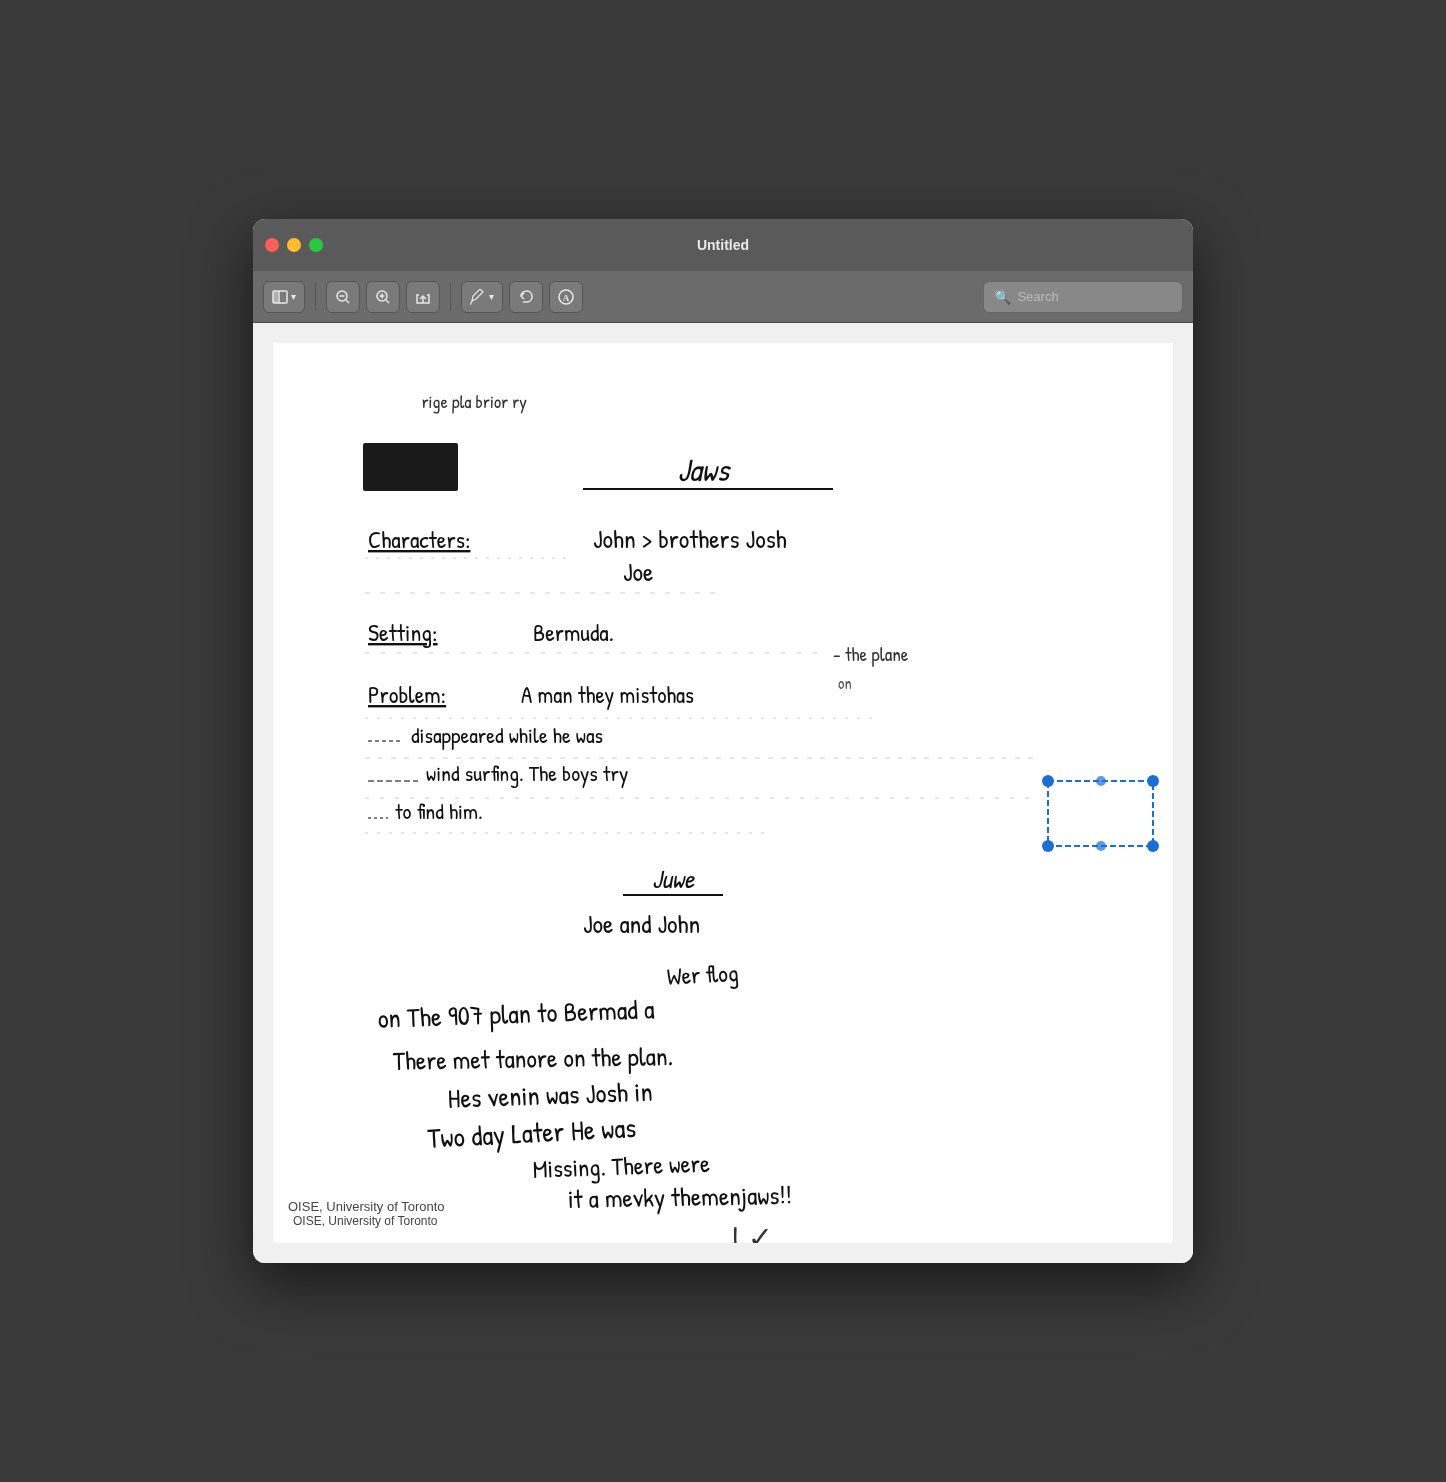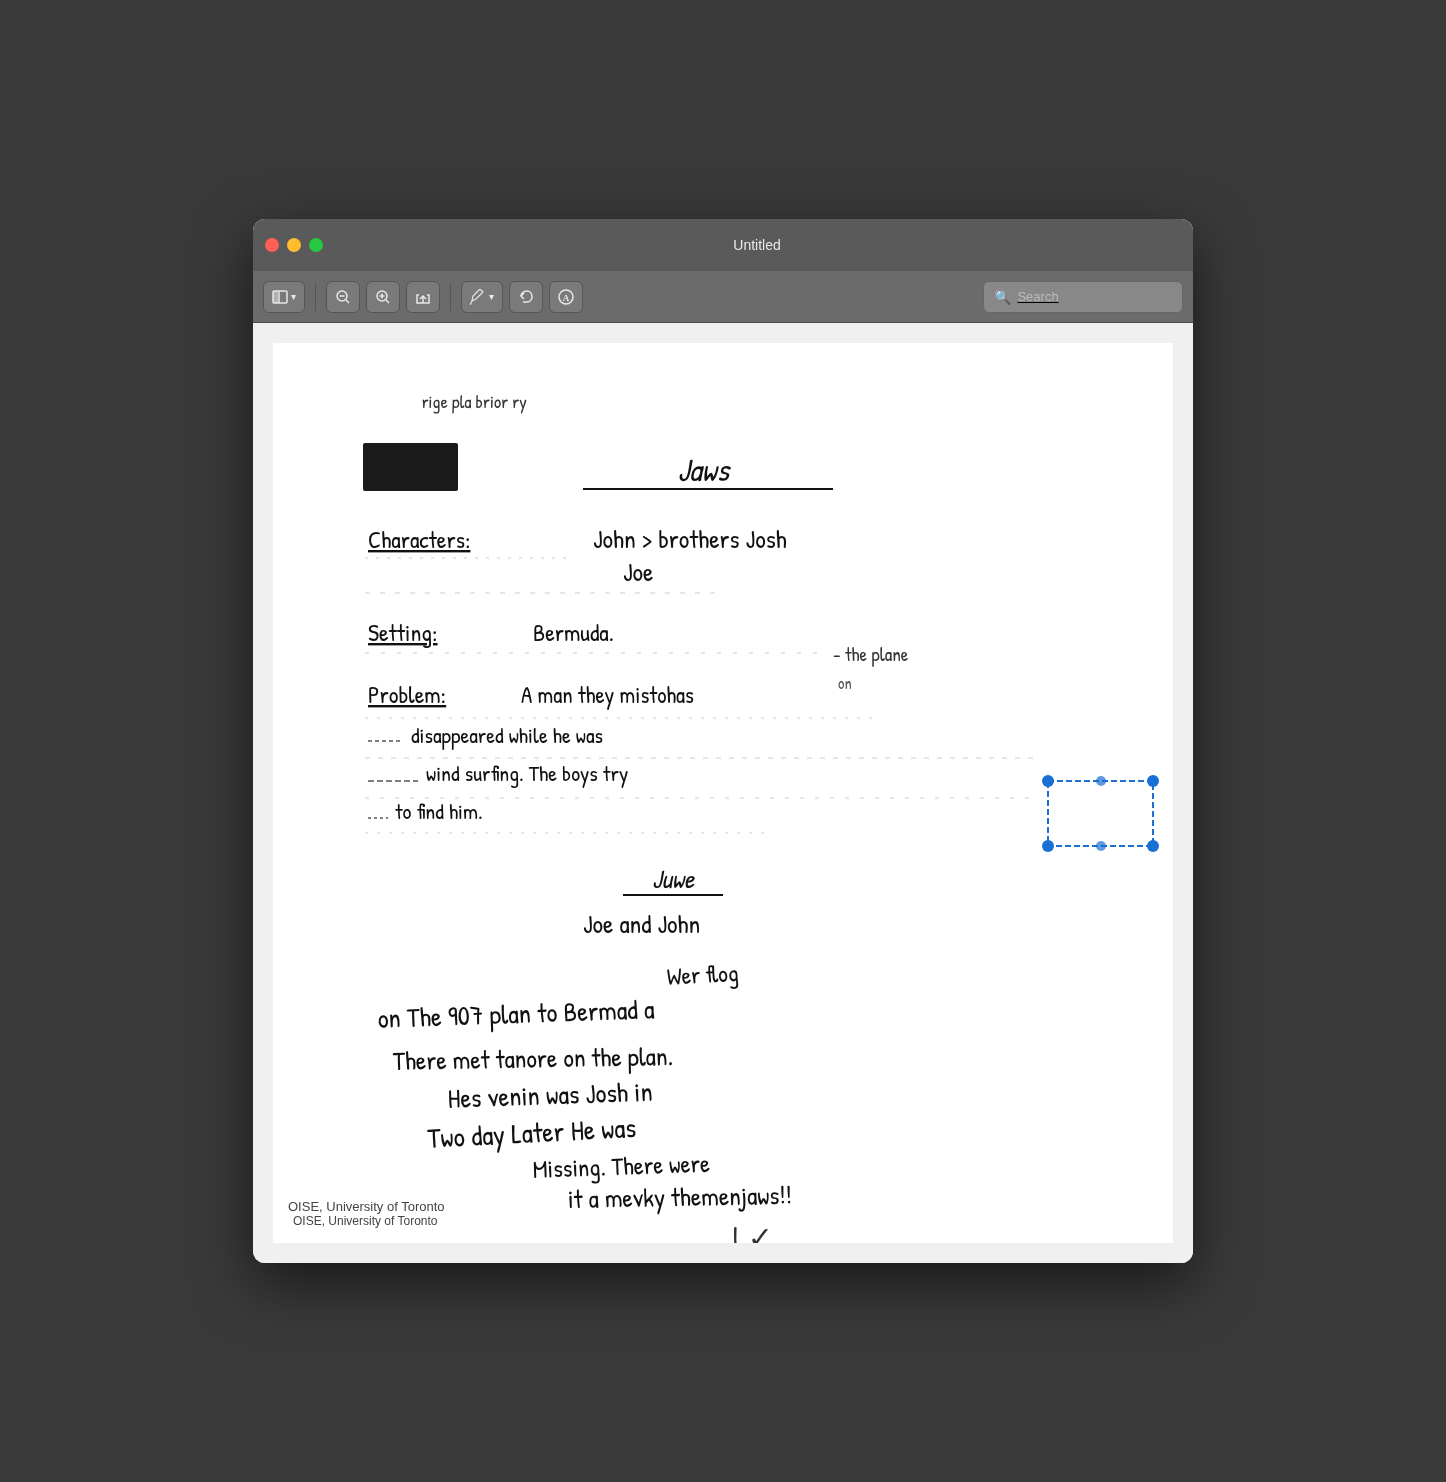--- a/index.html
+++ b/index.html
@@ -49,22 +49,21 @@
     .traffic-light-close { background: #ff5f57; }
     .traffic-light-minimize { background: #febc2e; }
     .traffic-light-maximize { background: #28c840; }
 
     .window-title {
       position: absolute;
       left: 50%;
       transform: translateX(-50%);
       color: #e8e8e8;
       font-size: 14px;
-      font-weight: 400;
-      margin-left: 34px;
+      font-weight: 700;
     }
 
     .toolbar {
       background: #6b6b6b;
       height: 52px;
       display: flex;
       align-items: center;
       padding: 0 10px;
       gap: 6px;
       border-bottom: 1px solid #4a4a4a;
@@ -114,21 +113,20 @@
       width: 200px;
     }
 
     .search-box input {
       background: transparent;
       border: none;
       outline: none;
       color: #000000;
       font-size: 13px;
       width: 100%;
-      text-decoration: underline;
     }
 
     .search-box input::placeholder {
       color: #bbb;
     }
 
     .search-icon {
       color: #bbb;
       font-size: 14px;
     }

